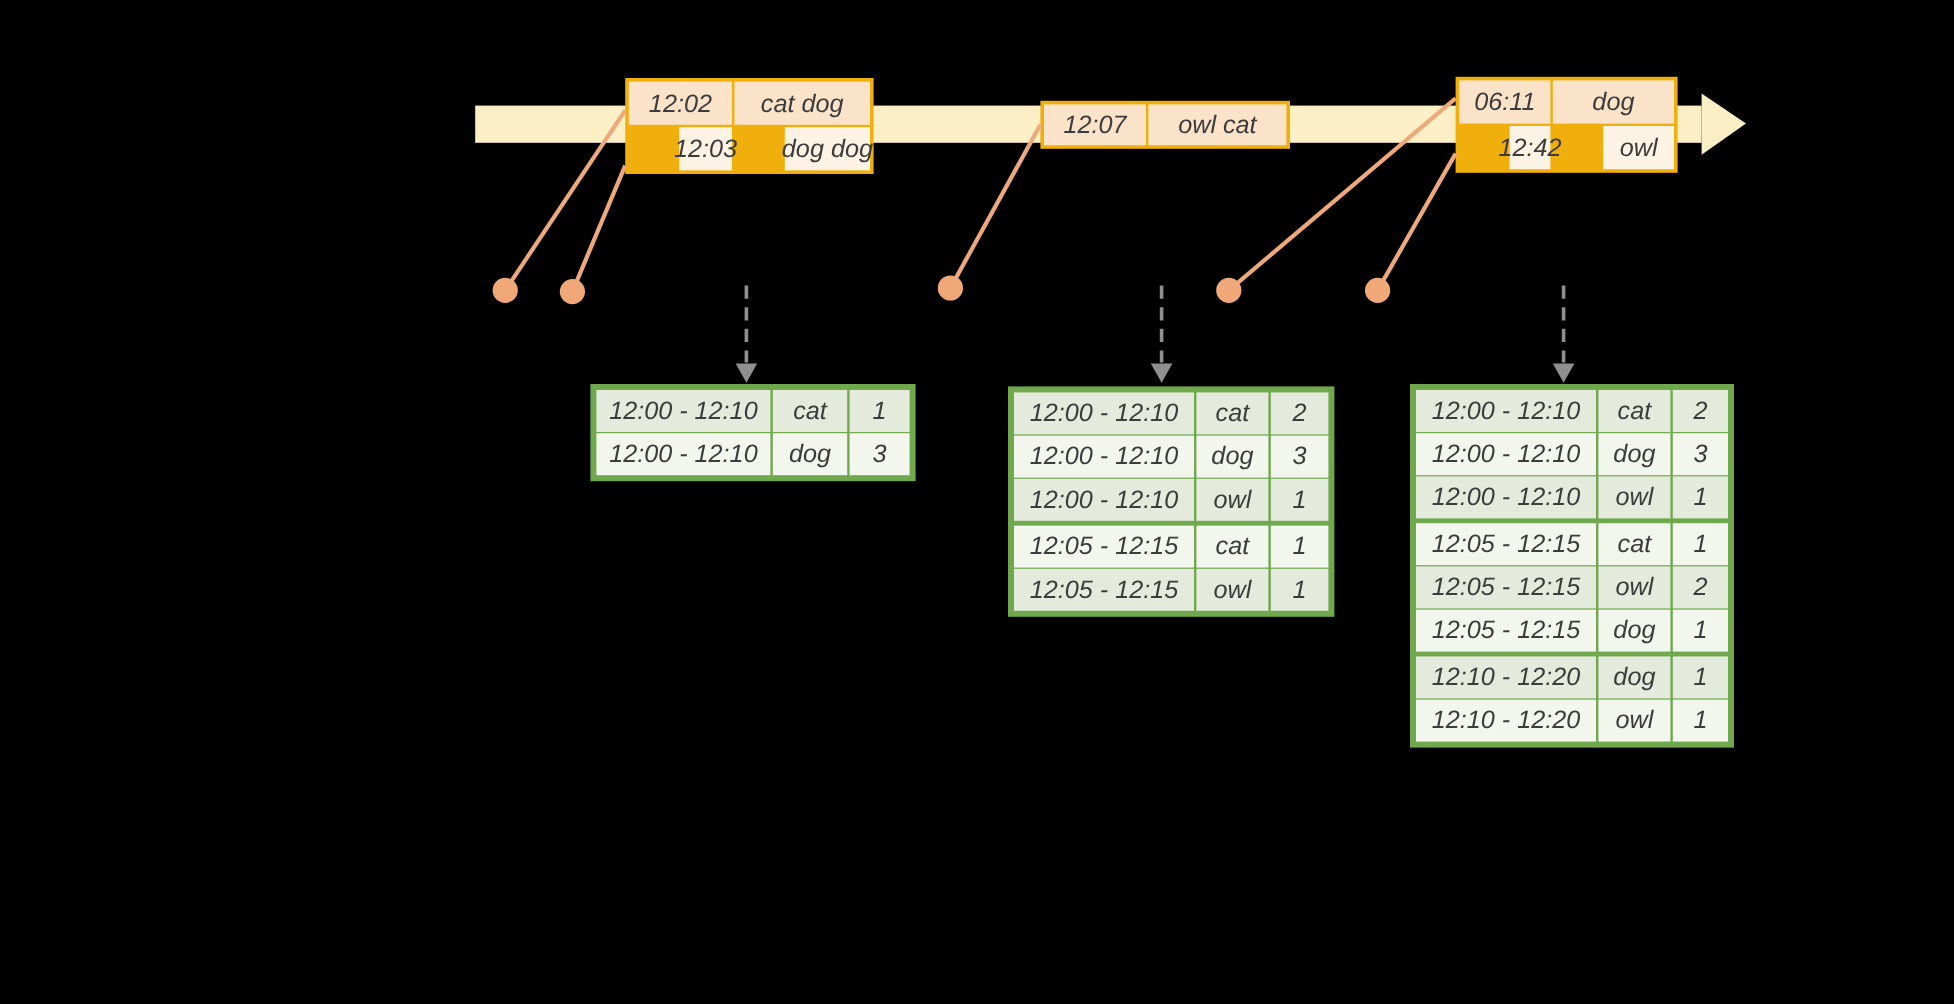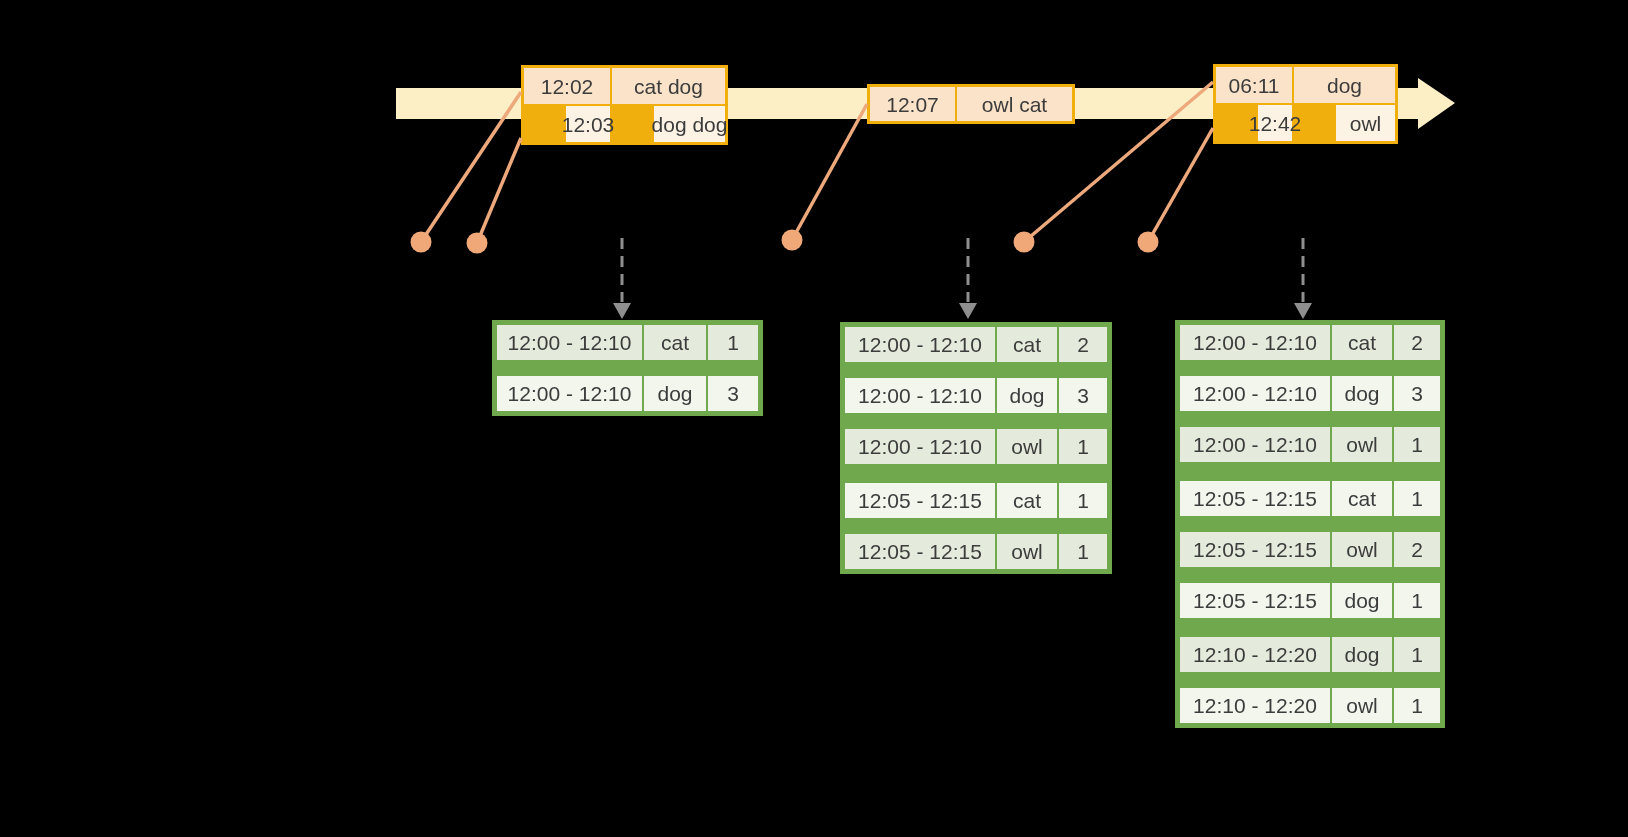--- a/index.html
+++ b/index.html
@@ -1,30 +1,30 @@
 <!DOCTYPE html>
 <html style="--bg: #000000; --event-border: #F0AF0C; --event-peach: #FAE3C8; --event-cream: #FDF3E5; --result-border: #70A84E; --result-tint: #E4EBDC; --result-light: #F2F6ED; --text: #3C3C3C;"><head>
 <meta charset="utf-8">
 <style>
   html,body{margin:0;padding:0;background:#000;}
   .canvas{
     position:relative;width:1628px;height:837px;background:var(--bg,#000);
-    font-family:"Liberation Sans", sans-serif;overflow:hidden;
+    font-family:"Liberation Sans", sans-serif;overflow:hidden;font-style:italic;
   }
   svg.layer{position:absolute;left:0;top:0;width:1628px;height:837px;pointer-events:none;}
   #layer-bg{z-index:0;}
   #layer-markers{z-index:2;}
 
   .event-table{
     position:absolute;z-index:1;background:var(--event-border);
     padding:3px;display:flex;flex-direction:column;gap:2px;box-sizing:content-box;
   }
   .result-table{
     position:absolute;z-index:1;background:var(--result-border);
-    padding:5px;display:flex;flex-direction:column;gap:16px;box-sizing:content-box;
+    padding:5px;display:flex;flex-direction:column;gap:1px;box-sizing:content-box;
   }
   .trow{display:grid;gap:2px;}
   .gap-top{margin-top:3px;}
   .cell{
     display:flex;align-items:center;justify-content:center;
     font-size:21px;line-height:1;color:var(--text);white-space:nowrap;
   }
   .peach{background:var(--event-peach);}
   .cream{background:var(--event-cream);margin-left:42px;}
   .tint{background:var(--result-tint);}

